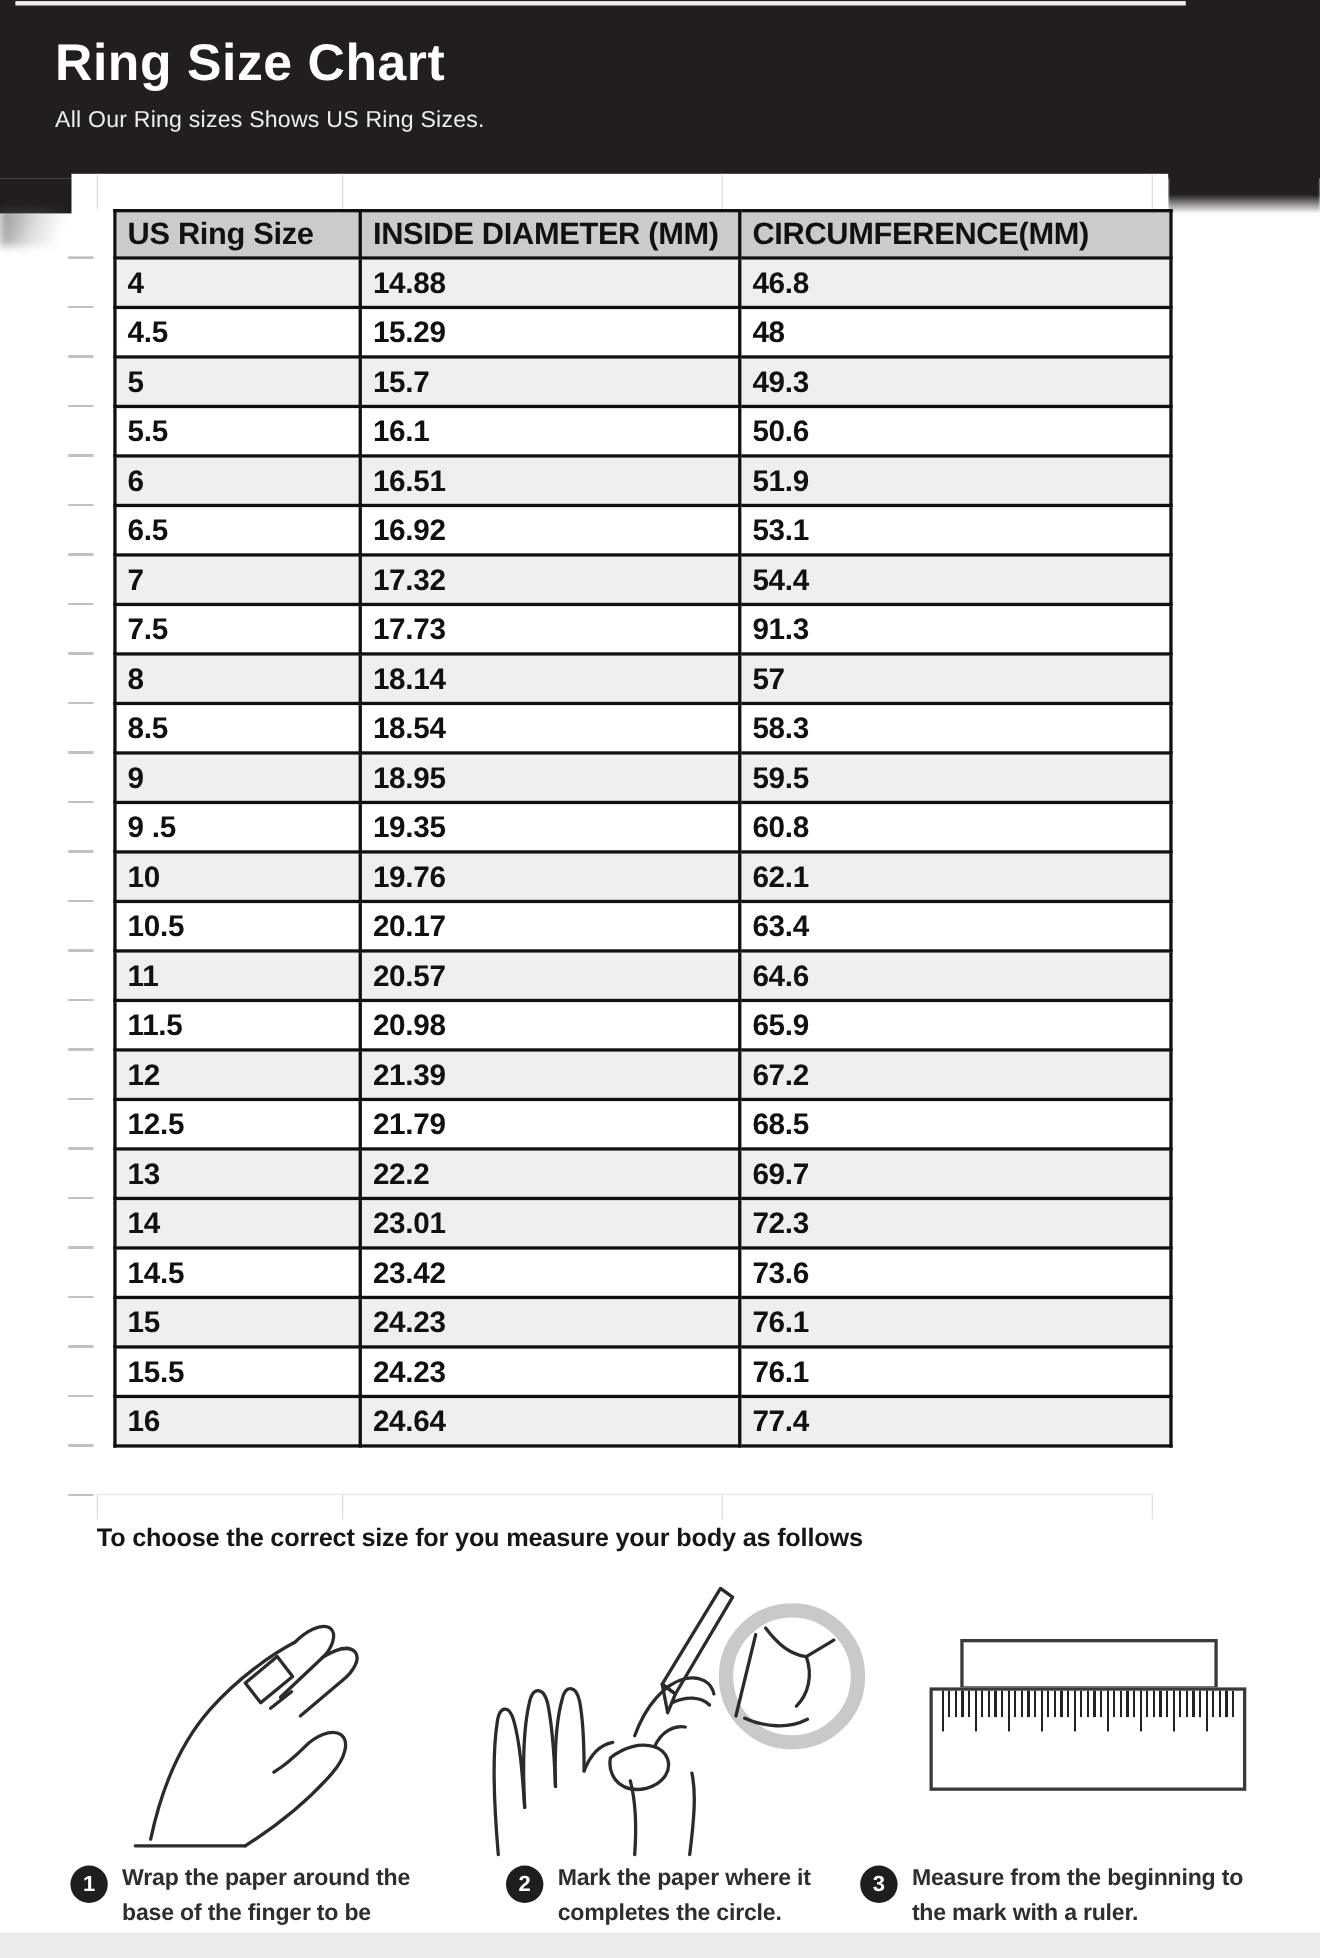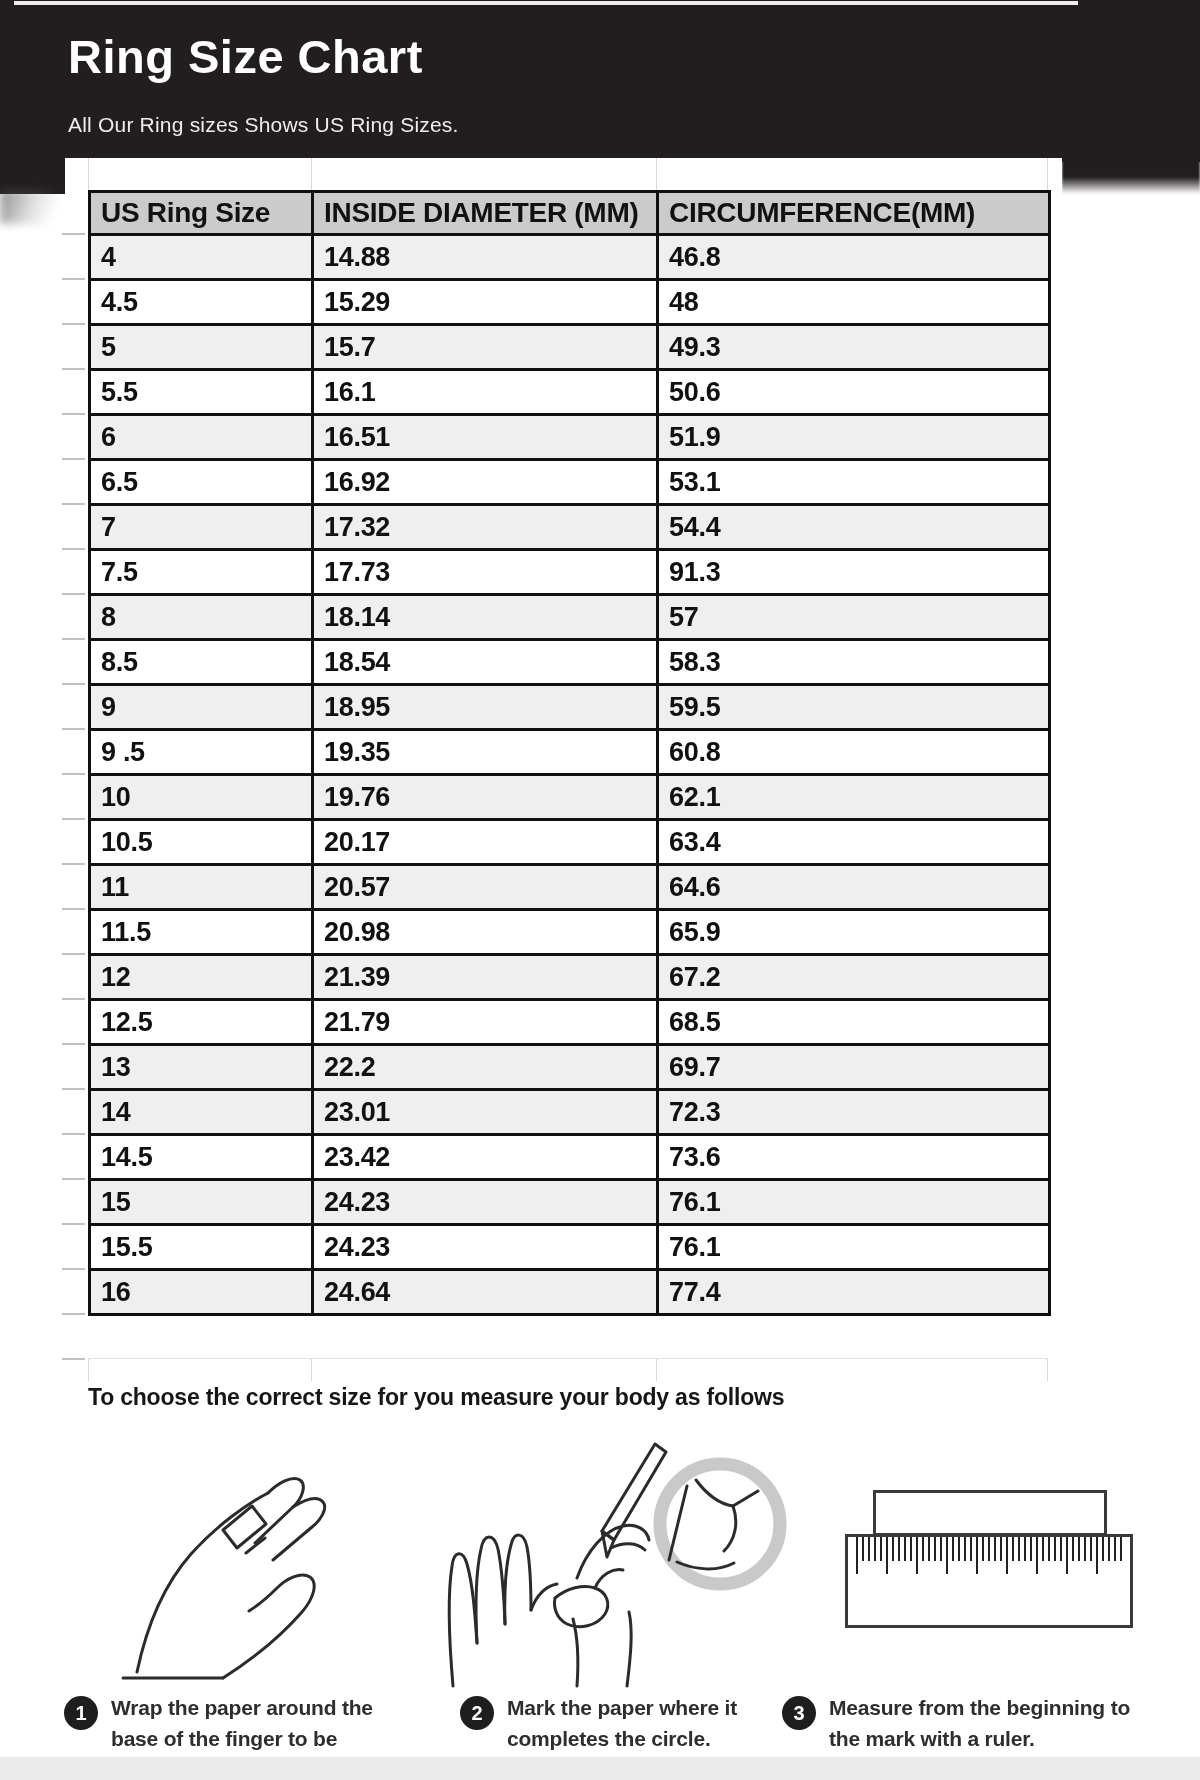--- a/index.html
+++ b/index.html
@@ -25,36 +25,36 @@
   .banner-smudge{
     position:absolute;left:0;top:190px;width:78px;height:34px;
     background:linear-gradient(110deg, rgba(70,66,67,.6) 0%, rgba(120,120,120,.25) 40%, rgba(255,255,255,0) 70%);
     filter:blur(4px);
   }
   .banner-ext-right{
     position:absolute;left:1062px;top:160px;width:138px;height:34px;
     background:linear-gradient(to bottom, var(--banner-bg,#221e1f) 0%, var(--banner-bg,#221e1f) 50%, rgba(34,30,31,0) 100%);
     filter:blur(1px);
   }
-  .banner-inner{position:absolute;left:68px;top:30px;}
+  .banner-inner{position:absolute;left:50px;top:30px;}
   .banner-title{
     color:#ffffff;font-size:47px;font-weight:bold;letter-spacing:.5px;line-height:1.15;
   }
   .banner-subtitle{
-    color:#ededed;font-size:21px;font-weight:normal;margin-top:29px;letter-spacing:.2px;
+    color:#ededed;font-size:21px;font-weight:normal;margin-top:13px;letter-spacing:.2px;
   }
   
   .sheet{
     position:absolute;left:65px;top:158px;width:997px;height:1222px;background:#ffffff;
   }
   .vline{position:absolute;top:0;bottom:0;width:1px;background:#d9d9d9;}
   .grid-strip-top{position:absolute;left:23px;top:0;width:960px;height:32px;}
   .grid-strip-bottom{position:absolute;left:23px;top:1200px;width:960px;height:22px;border-top:1px solid #e3e3e3;}
   table.ring-table{
-    position:absolute;left:23px;top:32px;width:960px;
+    position:absolute;left:38px;top:32px;width:960px;
     border-collapse:collapse;table-layout:fixed;
   }
   table.ring-table th, table.ring-table td{
     border:3px solid #101010;
     font-weight:bold;color:#111111;
     padding:0 0 0 10px;text-align:left;vertical-align:middle;
     letter-spacing:-0.3px;white-space:nowrap;overflow:hidden;
   }
   table.ring-table th{
     height:40px;font-size:28px;background:var(--table-header-bg,#cbcbcb);

